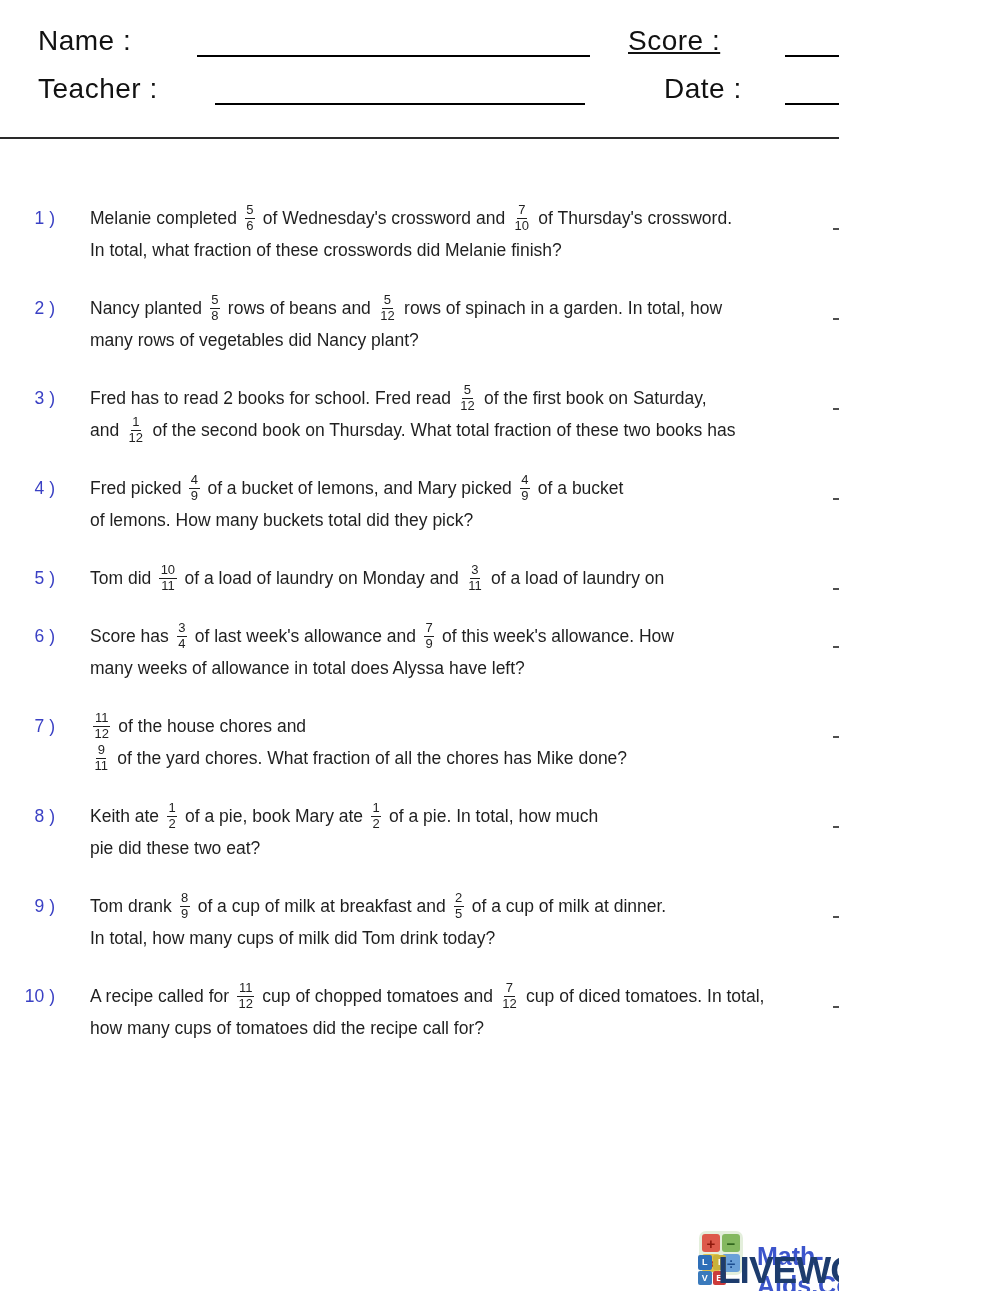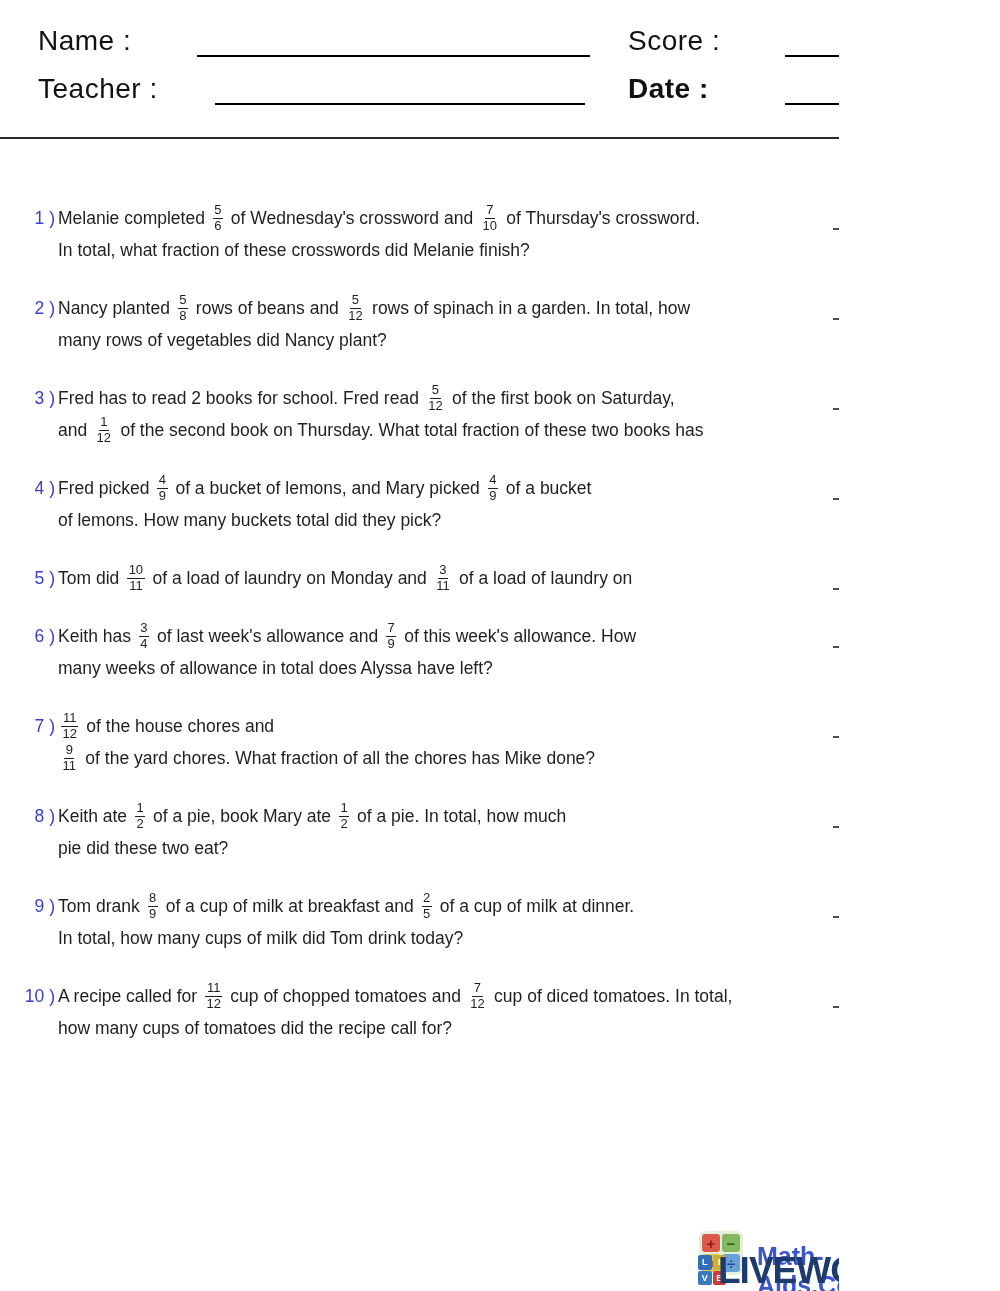--- a/index.html
+++ b/index.html
@@ -5,40 +5,40 @@
   * { margin:0; padding:0; box-sizing:border-box; }
   html,body { background:#fff; }
   body { font-family:"Liberation Sans","DejaVu Sans",sans-serif; }
   .page { position:relative; width:839px; height:1291px; background:#ffffff; overflow:hidden; }
 
   
   .hdr-label { position:absolute; font-size:28px; color:#111; letter-spacing:0.5px; }
   .hdr-line  { position:absolute; height:0; border-bottom:2px solid #000; }
   .lbl-name    { left:38px;  top:25px; }
   .lbl-teacher { left:38px;  top:73px; }
-  .lbl-score   { left:628px; top:25px; }
-  .lbl-date    { left:628px; top:73px;font-weight:bold; }
+  .lbl-score   { left:628px; top:25px;text-decoration:underline; }
+  .lbl-date    { left:664px; top:73px; }
   .line-name    { left:197px; top:55px;  width:393px; }
   .line-teacher { left:215px; top:103px; width:370px; }
   .line-score   { left:785px; top:55px;  width:152px; }
   .line-date    { left:785px; top:103px; width:152px; }
 
   .top-rule { position:absolute; left:0; top:137px; width:1000px; height:0; border-bottom:2px solid #2a2a2a; }
 
   .title { position:absolute; left:18px; top:147px; width:1000px; text-align:right;
            font-size:24px; font-weight:bold; color:#7f1d1d;
            text-shadow:1.5px 1.5px 2px #bcd0da; }
 
   
   .problems { position:absolute; left:0; top:202px; width:1000px; }
   .problem-row { position:relative; width:100%; margin-bottom:26px; }
   .problem-number { position:absolute; left:0; top:0; width:55px; height:32px;
                     display:flex; align-items:center; justify-content:flex-end;
                     color:#3a40c4; font-size:17.5px; white-space:pre; }
-  .problem-text { margin-left:58px; width:760px; color:#1f1f1f; font-size:17.5px; }
+  .problem-text { margin-left:90px; width:760px; color:#1f1f1f; font-size:17.5px; }
   .problem-line { height:32px; display:flex; align-items:center; white-space:pre; }
   .frac { display:inline-flex; flex-direction:column; align-items:center;
           font-size:13px; line-height:1.15; margin:0 3px; color:#1f1f1f; }
   .frac .num { border-bottom:1.3px solid #1f1f1f; padding:0 1.5px; }
   .frac .den { padding:0 1.5px; }
   .answer-blank { position:absolute; left:833px; top:26px; width:137px; height:0;
                   border-bottom:2px solid #4f4f4f; }
 
   
   .calc-logo { position:absolute; left:699px; top:1231px; width:44px; height:44px;
@@ -109,21 +109,21 @@
       <div class="problem-row">
         <div class="problem-number">5 )</div>
         <div class="problem-text">
           <div class="problem-line"><span>Tom did </span><span class="frac"><span class="num">10</span><span class="den">11</span></span><span> of a load of laundry on Monday and </span><span class="frac"><span class="num">3</span><span class="den">11</span></span><span> of a load of laundry on</span></div>
         </div>
         <div class="answer-blank"></div>
       </div>
       <div class="problem-row">
         <div class="problem-number">6 )</div>
         <div class="problem-text">
-          <div class="problem-line"><span>Keith has </span><span class="frac"><span class="num">3</span><span class="den">4</span></span><span> of last week's allowance and </span><span class="frac"><span class="num">7</span><span class="den">9</span></span><span> of this week's allowance. How</span></div>
+          <div class="problem-line"><span>Score has </span><span class="frac"><span class="num">3</span><span class="den">4</span></span><span> of last week's allowance and </span><span class="frac"><span class="num">7</span><span class="den">9</span></span><span> of this week's allowance. How</span></div>
           <div class="problem-line"><span>many weeks of allowance in total does Alyssa have left?</span></div>
         </div>
         <div class="answer-blank"></div>
       </div>
       <div class="problem-row">
         <div class="problem-number">7 )</div>
         <div class="problem-text">
           <div class="problem-line"><span class="frac"><span class="num">11</span><span class="den">12</span></span><span> of the house chores and</span></div>
           <div class="problem-line"><span class="frac"><span class="num">9</span><span class="den">11</span></span><span> of the yard chores. What fraction of all the chores has Mike done?</span></div>
         </div>

